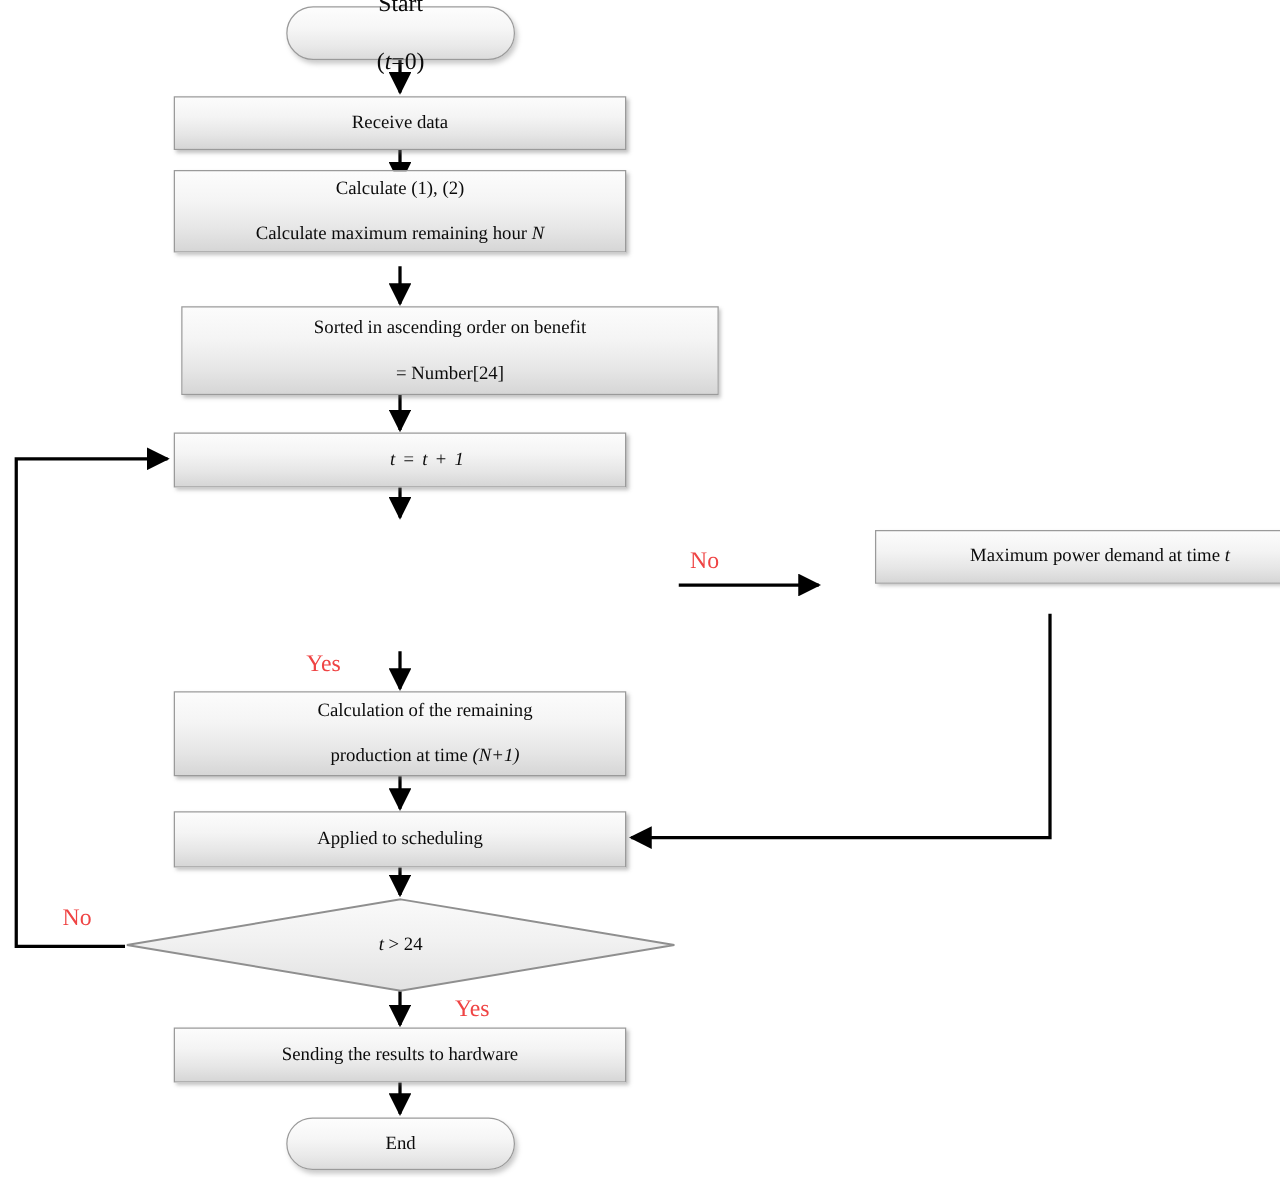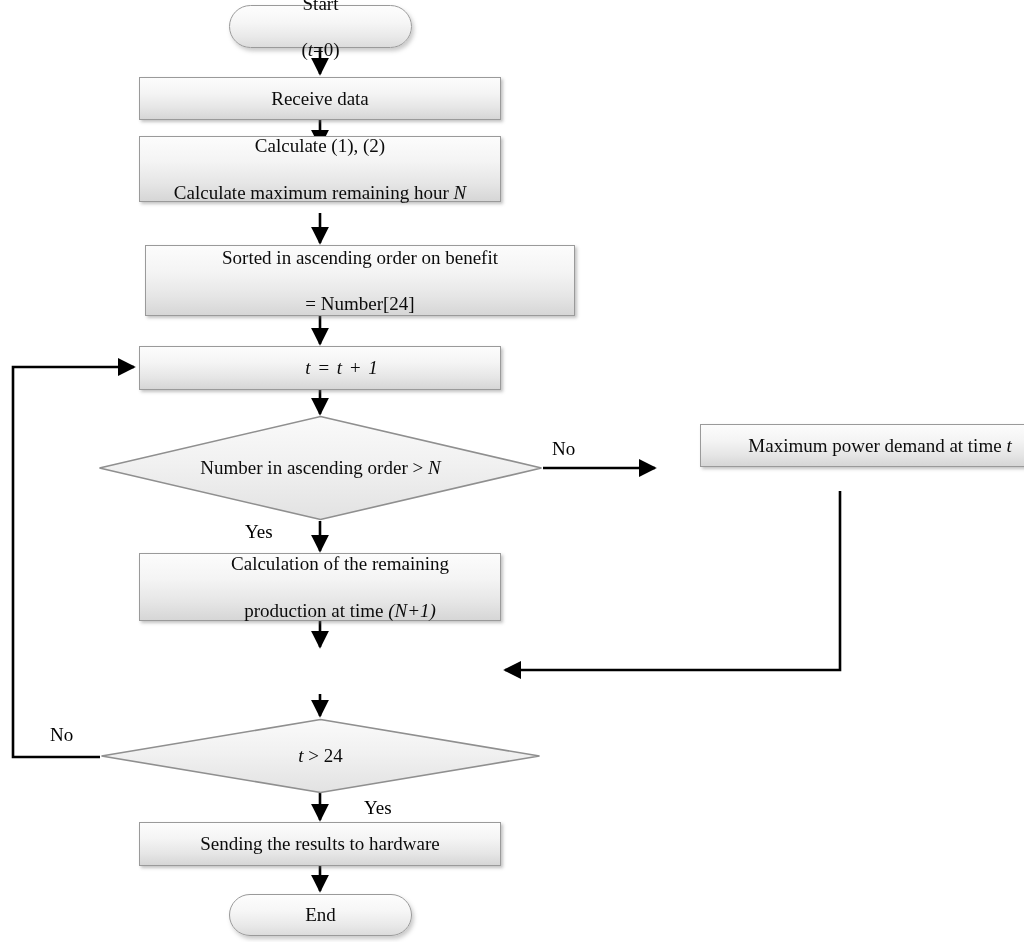--- a/index.html
+++ b/index.html
@@ -24,21 +24,21 @@
 
   
   .node {
     position: absolute;
     box-sizing: border-box;
     display: flex;
     align-items: center;
     justify-content: center;
     text-align: center;
     line-height: 1.22;
-    font-size: 19px;
+    font-size: 15px;
     color: #0b0b0b;
     white-space: pre-line;
   }
 
   .process {
     border: 1px solid #9a9a9a;
     background: linear-gradient(to bottom, #fcfcfc 0%, #f4f4f4 38%, #e6e6e6 72%, #d6d6d6 100%);
     box-shadow: 2px 2px 3px rgba(120,120,120,0.45);
   }
 
@@ -72,21 +72,21 @@
     left: 0;
     top: 0;
     width: 1024px;
     height: 942px;
     pointer-events: none;
   }
 
   .edge-label {
     position: absolute;
     font-size: 19px;
-    color: #000000;
+    color: #ef4444;
     font-family: "Liberation Serif", "DejaVu Serif", serif;
   }
 </style>
 </head>
 <body>
 
 <div id="canvas">
 
   <svg class="edge-layer" viewBox="0 0 1024 942" width="1024" height="942" xmlns="http://www.w3.org/2000/svg">
     <defs>
@@ -154,45 +154,35 @@
     <div>
       <div>Sorted in ascending order on benefit</div>
       <div>= Number[24]</div>
     </div>
   </div>
 
   <div class="node process ital" style="left:139px; top:346px; width:362px; height:44px; letter-spacing:1px;padding-left:44px;">
     <span>t = t + 1</span>
   </div>
 
-  <div class="node decision" style="left:98px; top:415px; width:445px; height:106px;">
-    <svg width="445" height="106" viewBox="0 0 445 106" xmlns="http://www.w3.org/2000/svg">
-      <defs>
-        <linearGradient id="decgrad1" x1="0" y1="0" x2="0" y2="1">
-          <stop offset="0%" stop-color="#fafafa"></stop>
-          <stop offset="45%" stop-color="#f1f1f1"></stop>
-          <stop offset="100%" stop-color="#e2e2e2"></stop>
-        </linearGradient>
-      </defs>
-      <polygon points="222.5,1.5 443.5,53 222.5,104.5 1.5,53" fill="url(#decgrad1)" stroke="#8f8f8f" stroke-width="1.6"></polygon>
-    </svg>
-    <span class="dec-label"><span>Number in ascending order &gt; </span><span class="ital">N</span></span>
-  </div>
 
   <div class="node process" style="left:660px; top:424px; width:360px; height:43px;margin-left:40px;">
     <span><span>Maximum power demand at time </span><span class="ital">t</span></span>
   </div>
 
   <div class="node process" style="left:139px; top:553px; width:362px; height:68px;padding-left:40px;">
     <div>
       <div>Calculation of the remaining</div>
       <div><span>production at time </span><span class="ital">(N+1)</span></div>
     </div>
   </div>
 
+  <div class="node process" style="left:139px; top:649px; width:362px; height:45px;">
+    <span>Applied to scheduling</span>
+  </div>
 
   <div class="node decision" style="left:100px; top:718px; width:441px; height:76px;">
     <svg width="441" height="76" viewBox="0 0 441 76" xmlns="http://www.w3.org/2000/svg">
       <defs>
         <linearGradient id="decgrad2" x1="0" y1="0" x2="0" y2="1">
           <stop offset="0%" stop-color="#fafafa"></stop>
           <stop offset="45%" stop-color="#f1f1f1"></stop>
           <stop offset="100%" stop-color="#e2e2e2"></stop>
         </linearGradient>
       </defs>

